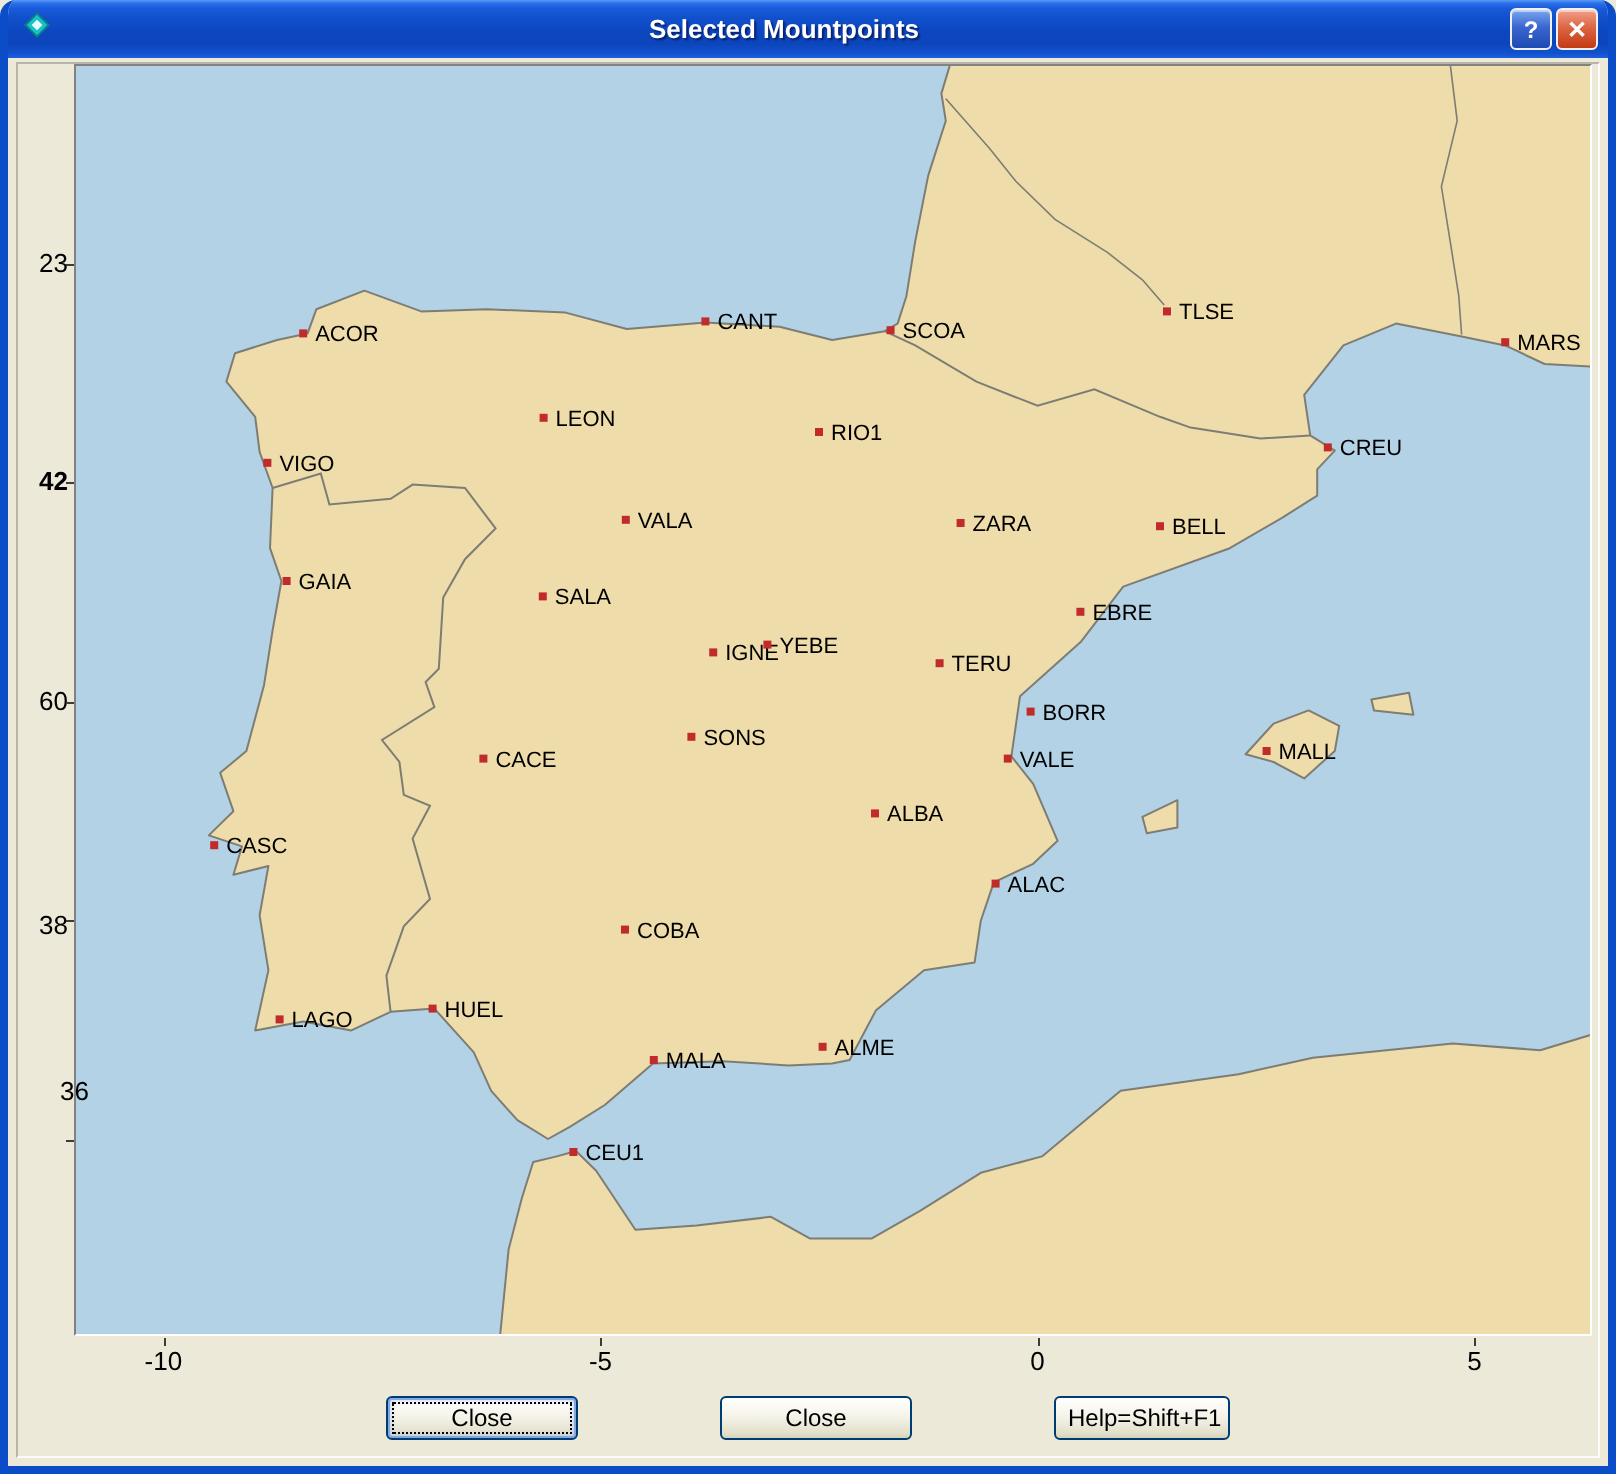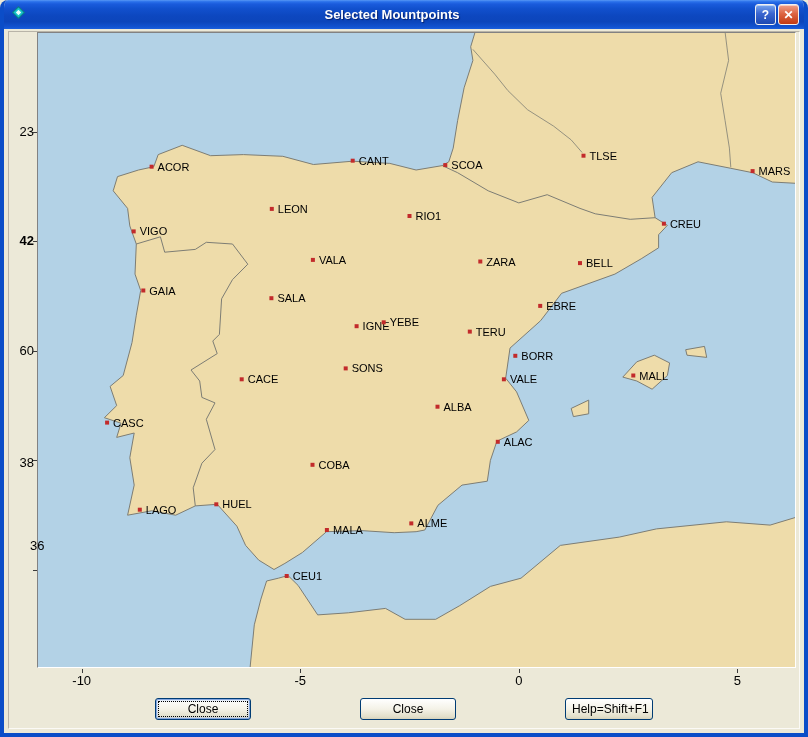--- a/index.html
+++ b/index.html
@@ -35,21 +35,21 @@
   .map-frame{
     position:absolute;left:28px;top:0;width:759px;height:636px;
     border:1px solid;border-color:#828282 #ffffff #ffffff #828282;
     background:#b3d2e6;
   }
   .map-frame svg{display:block;width:757px;height:634px;}
   .ax-label{position:absolute;font-size:13px;color:#000;line-height:14px;}
   .x-lab{top:642px;transform:translateX(-50%);}
   .y-lab{left:1px;width:24px;text-align:right;}
   .tick{position:absolute;background:#3c3c3c;}
-  .btn-row{position:absolute;left:0;right:0;top:666px;display:flex;justify-content:center;gap:109px;}
+  .btn-row{position:absolute;left:0;right:0;top:666px;display:flex;justify-content:center;gap:71px;}
   .xp-btn{
     width:96px;height:22px;font-size:12px;color:#000;
     font-family:"Liberation Sans",sans-serif;
     background:linear-gradient(180deg,#ffffff 0%,#f4f2e7 50%,#e2dfca 88%,#d6d3bc 100%);
     border:1px solid #003c74;border-radius:3px;cursor:default;
   }
   .xp-btn.default{
     box-shadow:inset 0 0 0 1px #86a8e0, inset 0 0 3px 1px #b5cdf2;
     outline:1px dotted #000;outline-offset:-4px;
   }

